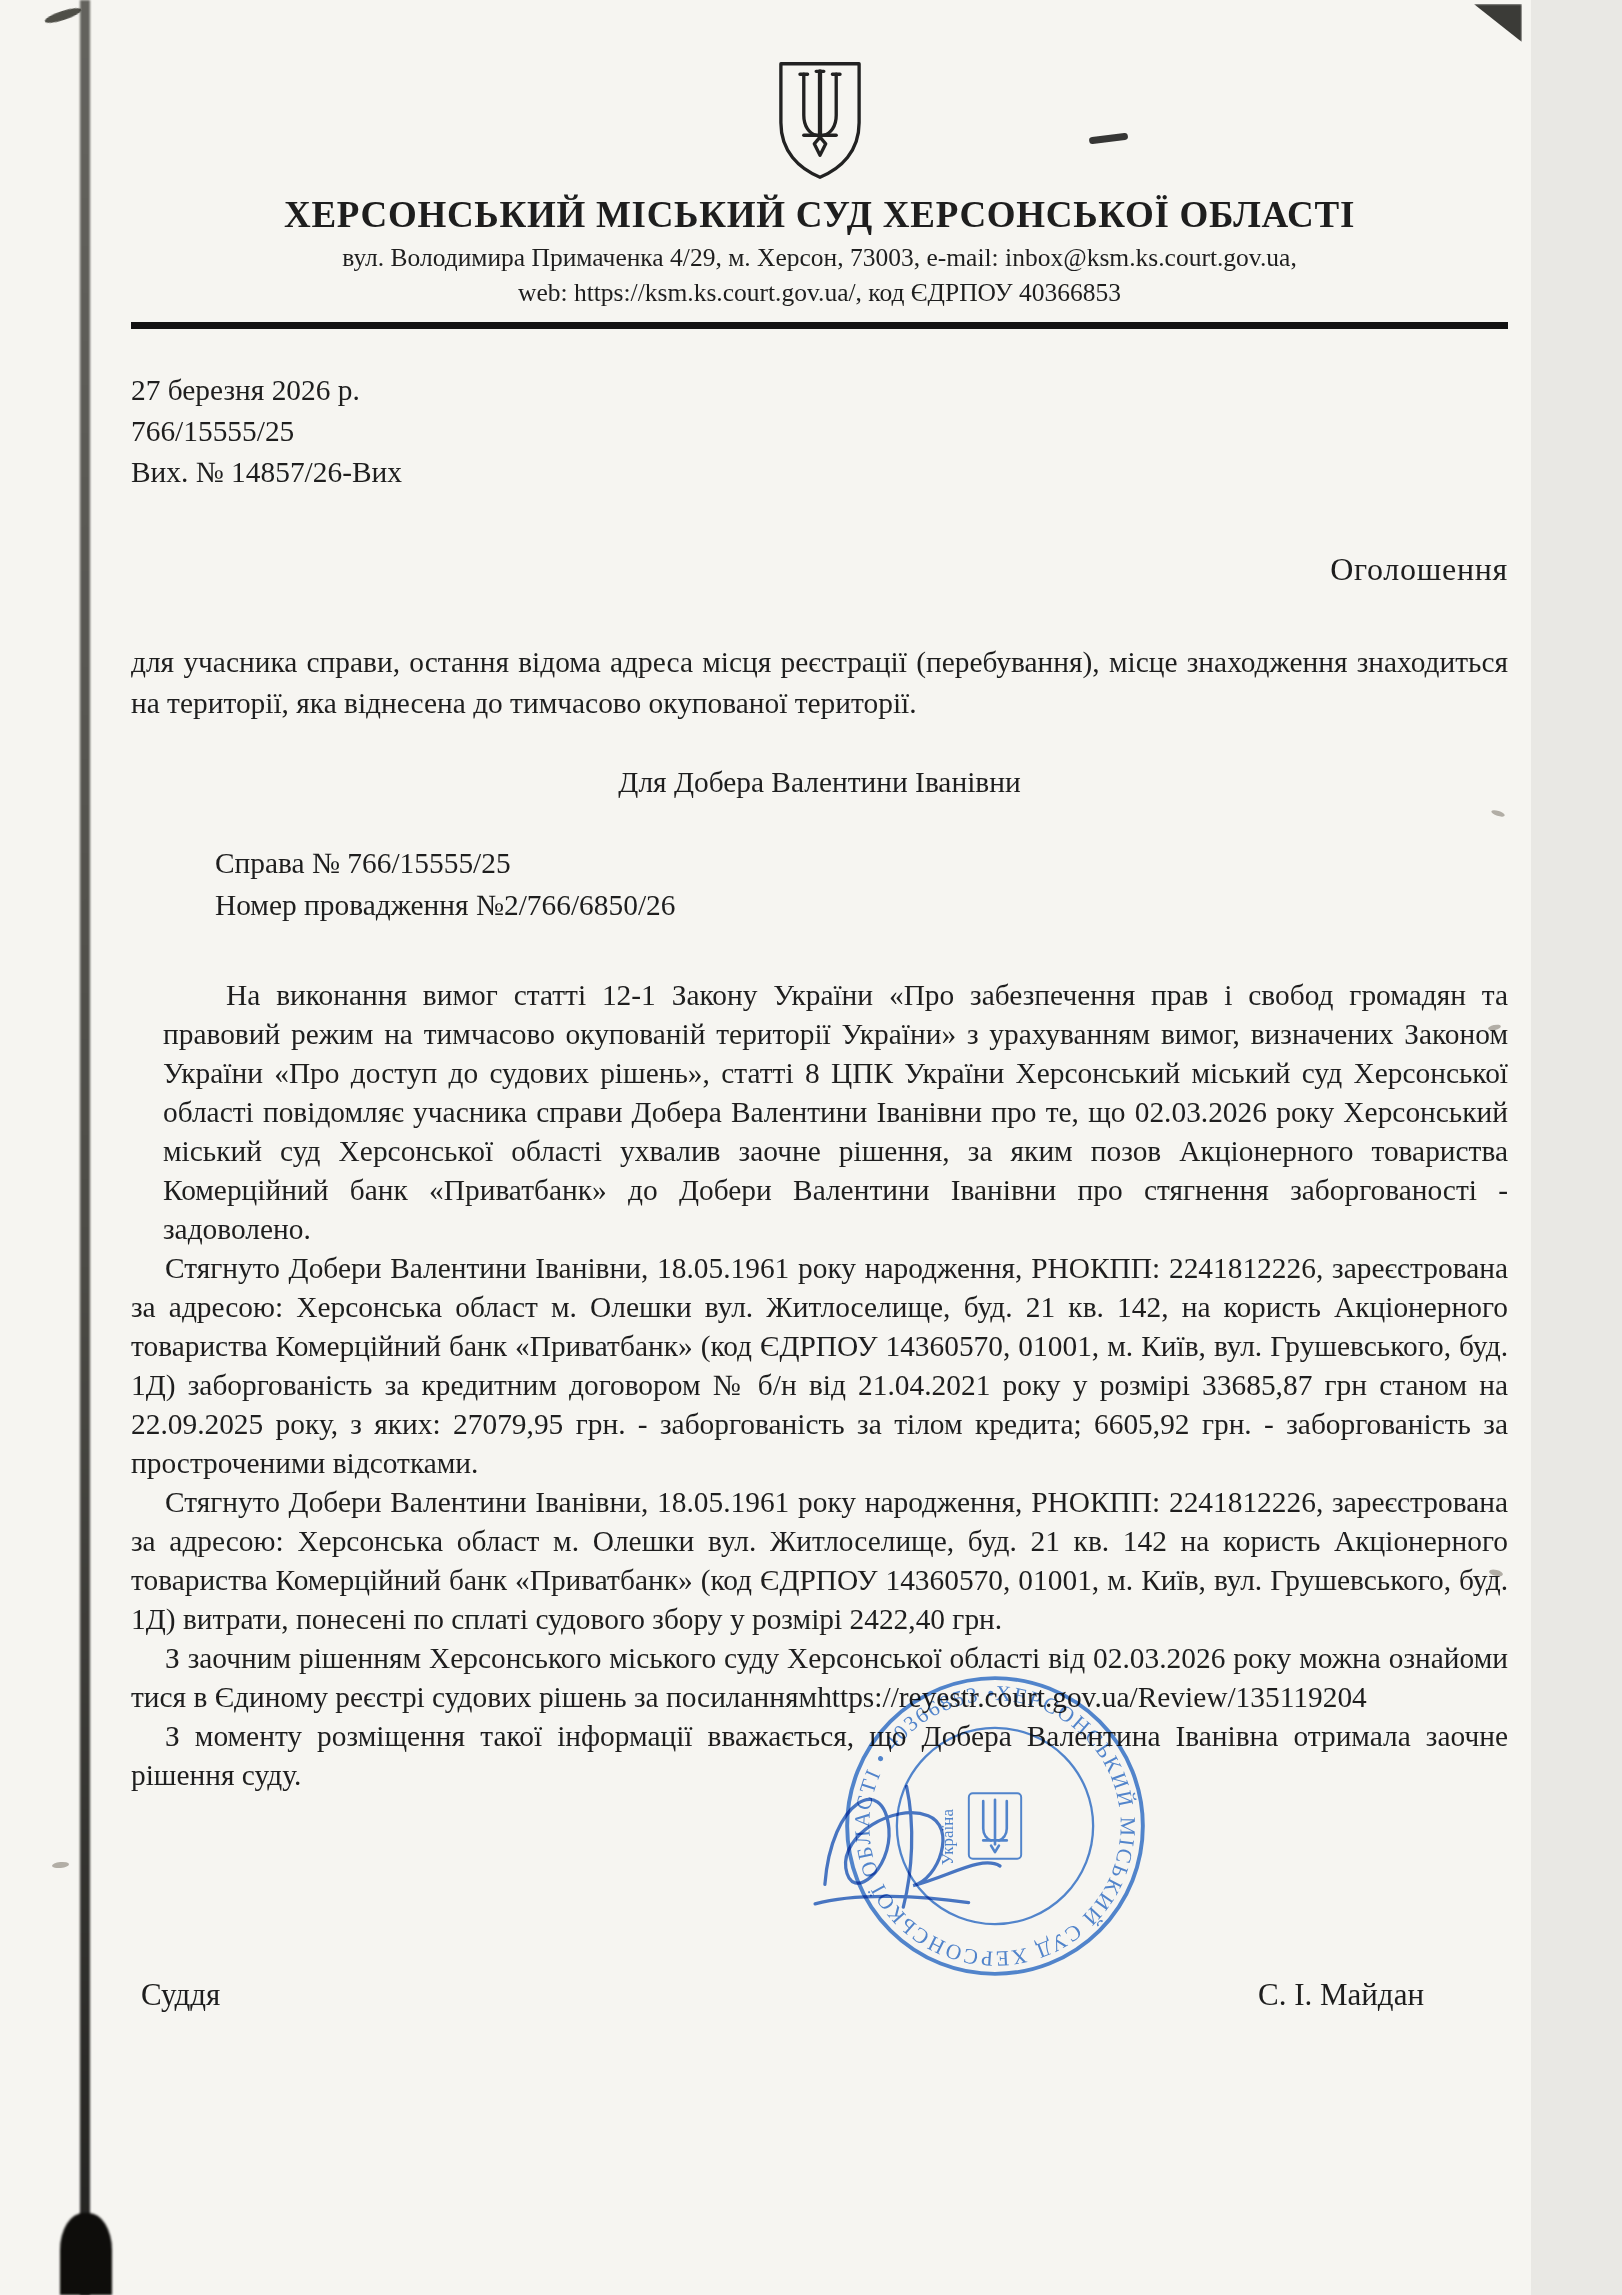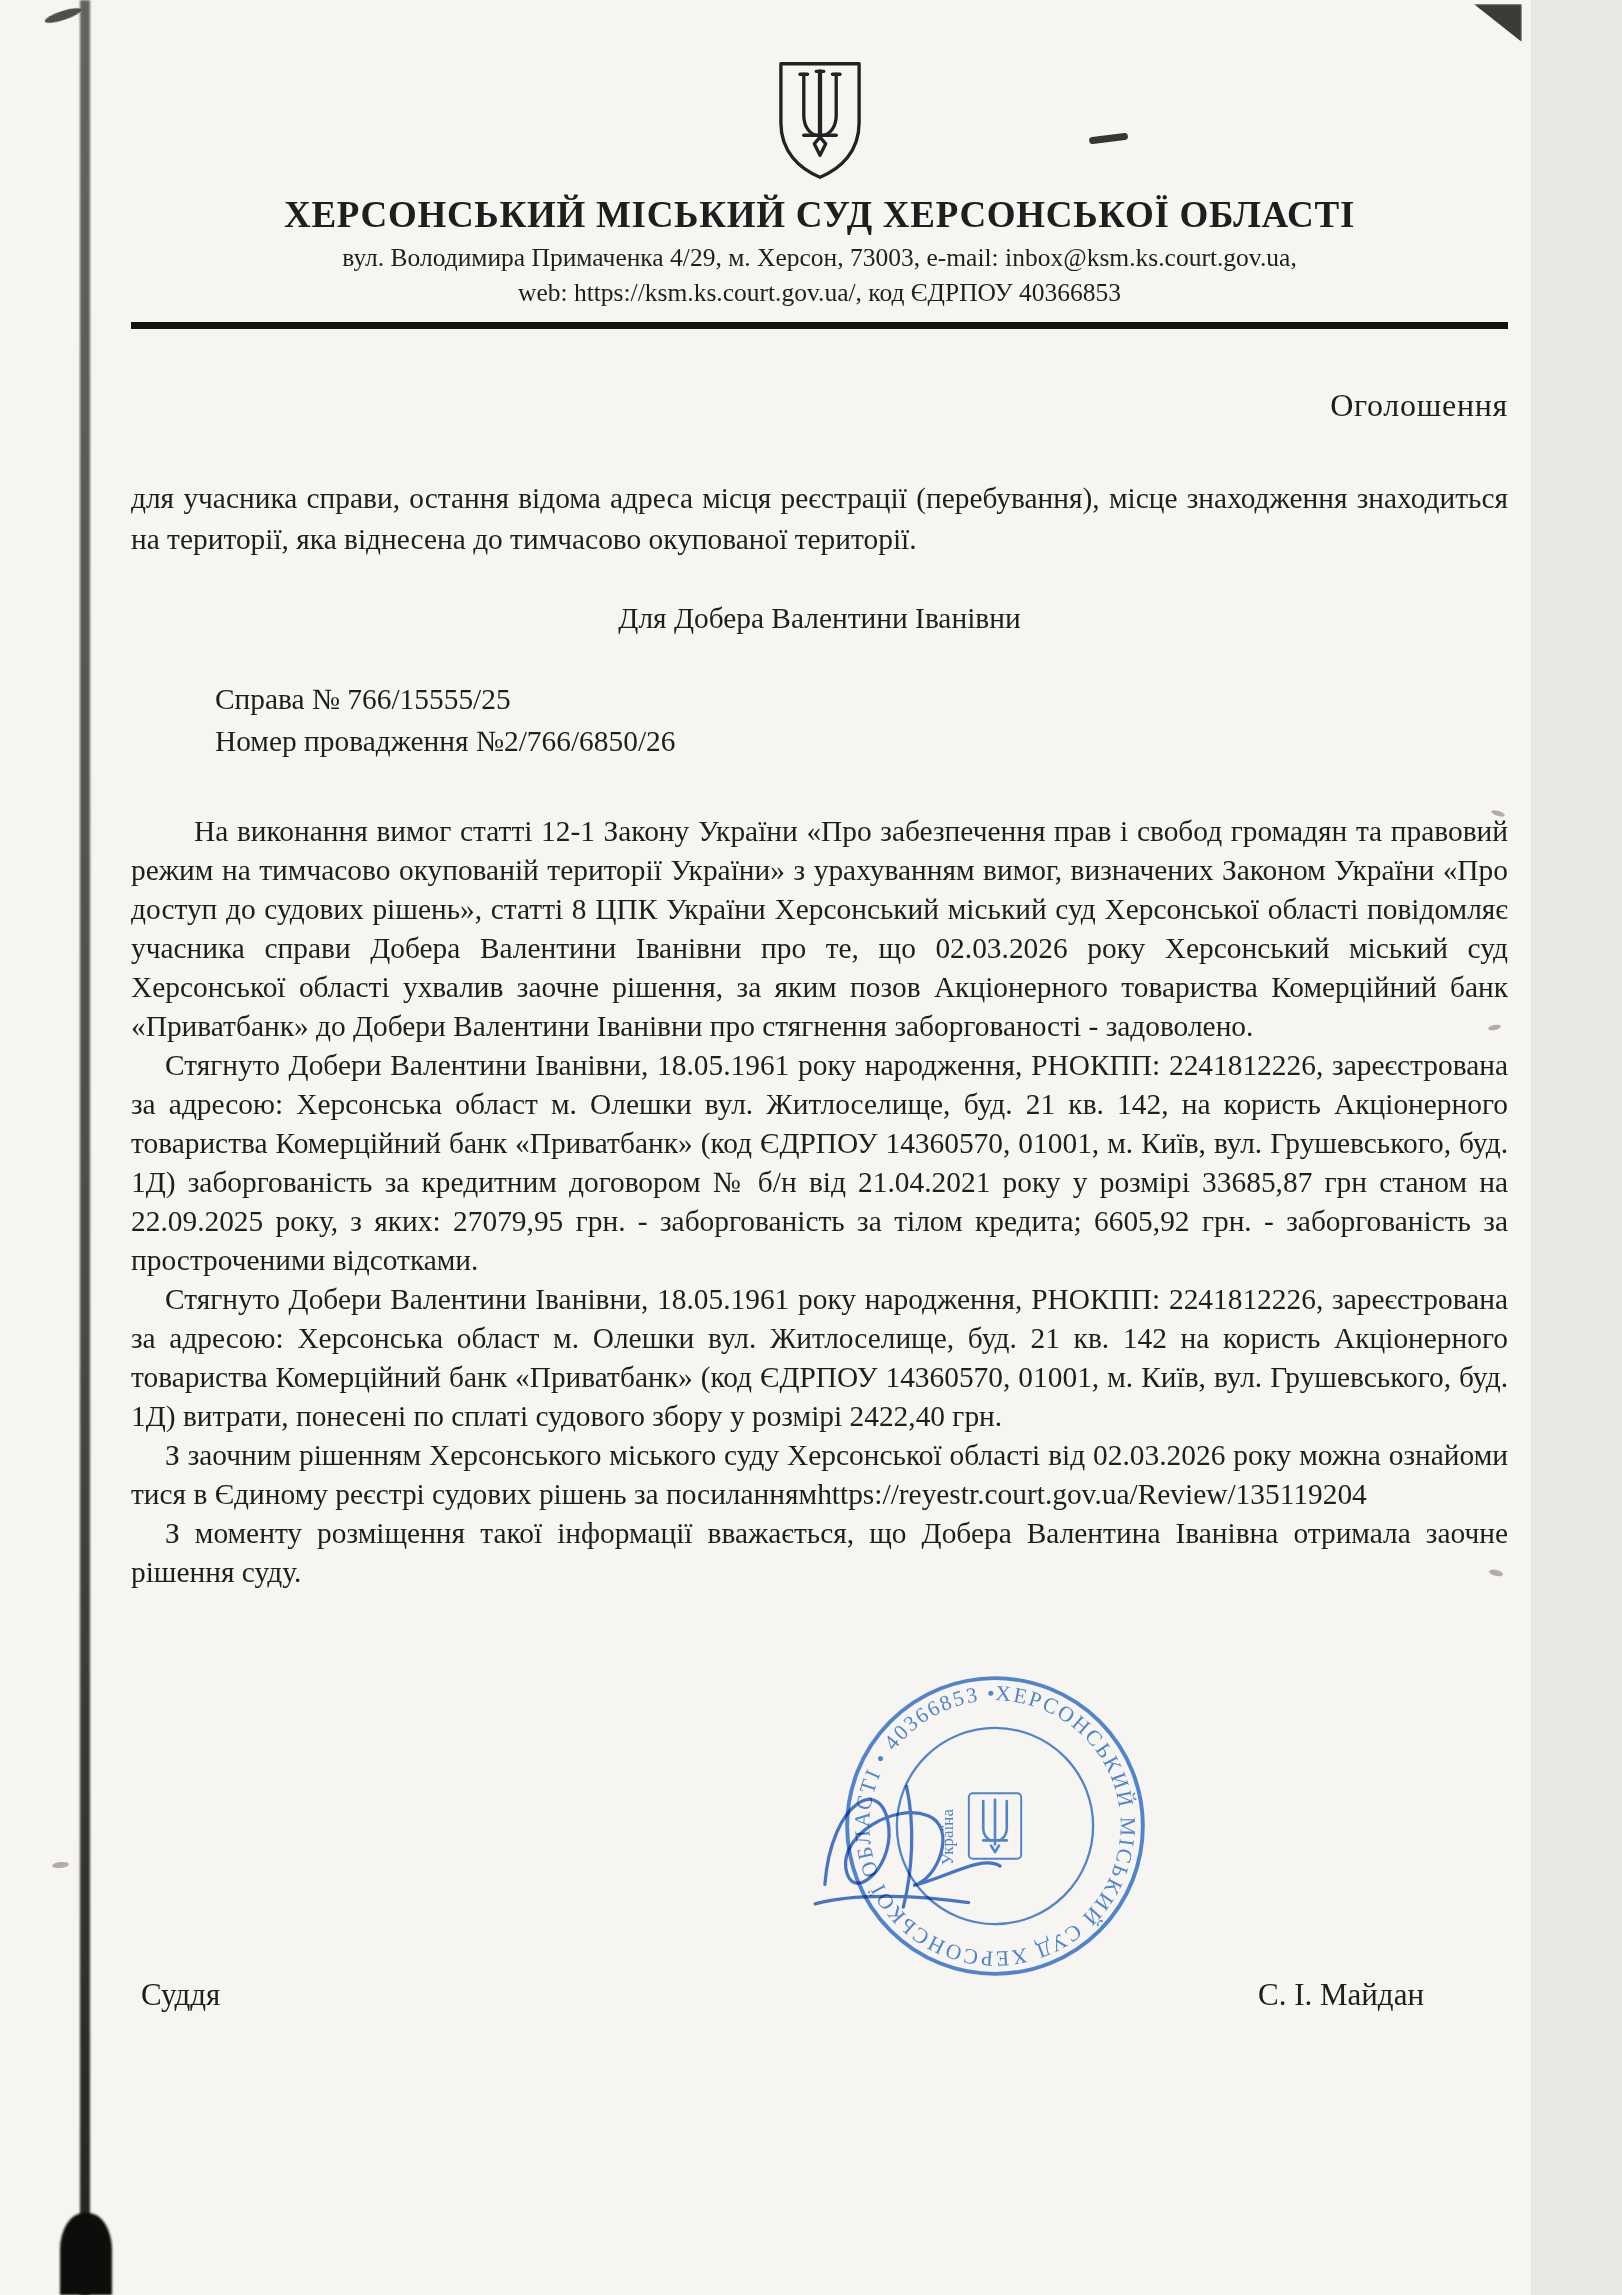--- a/index.html
+++ b/index.html
@@ -25,21 +25,21 @@
 
   .intro{margin:54px 0 0 0; font-size:29.4px; line-height:41px; text-align:justify;}
 
   .addressee{margin-top:42px; text-align:center; font-size:29.4px;}
 
   .case-lines{margin-top:43px; margin-left:84px; font-size:29.4px; line-height:42px;}
 
   
   .body-block{margin-top:50px; font-size:29.4px; line-height:39px; text-align:justify;}
   .para{margin:0;}
-  .indent-lg{text-indent:63px;}
+  .indent-lg{text-indent:63px;margin-left:32px;}
   .indent-sm{text-indent:34px;}
   .url-break{word-break:break-all;}
 
   
   .sig-row{
     position:absolute; left:141px; right:107px; top:1977px;
     display:flex; justify-content:space-between; font-size:31px;
   }
 
   
@@ -102,20 +102,25 @@
           <path d="M44 90 L50 102 L56 90 L50 83 Z"></path>
           <path d="M29 17 H37 M63 17 H71 M46 14 H54"></path>
         </svg>
       </span>
       <h1 class="court-name">ХЕРСОНСЬКИЙ МІСЬКИЙ СУД ХЕРСОНСЬКОЇ ОБЛАСТІ</h1>
       <div class="addr">вул. Володимира Примаченка  4/29, м. Херсон, 73003, e-mail: inbox@ksm.ks.court.gov.ua,</div>
       <div class="addr">web: https://ksm.ks.court.gov.ua/, код ЄДРПОУ 40366853</div>
       <div class="rule"></div>
     </header>
 
+    <div class="meta">
+      <div>27 березня 2026 р.</div>
+      <div>766/15555/25</div>
+      <div>Вих. № 14857/26-Вих</div>
+    </div>
 
     <div class="doc-title">Оголошення</div>
 
     <p class="intro">для учасника справи, остання відома адреса місця реєстрації (перебування), місце знаходження знаходиться  на території, яка віднесена до тимчасово окупованої території.</p>
 
     <div class="addressee">Для Добера Валентини Іванівни</div>
 
     <div class="case-lines">
       <div>Справа № 766/15555/25</div>
       <div>Номер провадження №2/766/6850/26</div>

